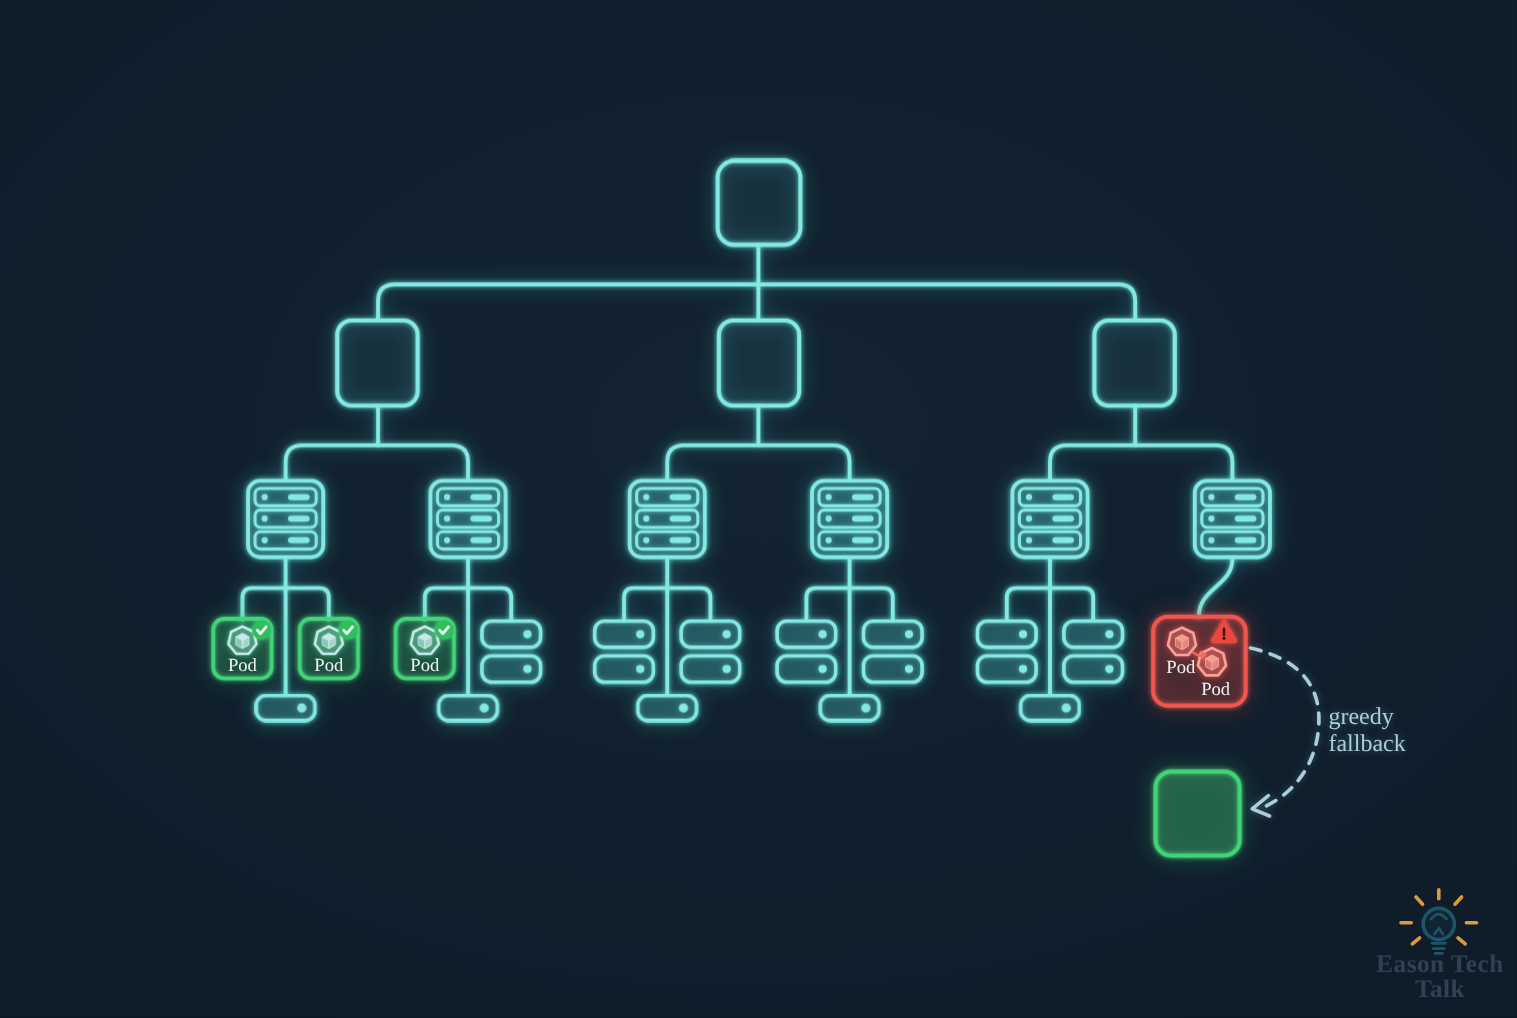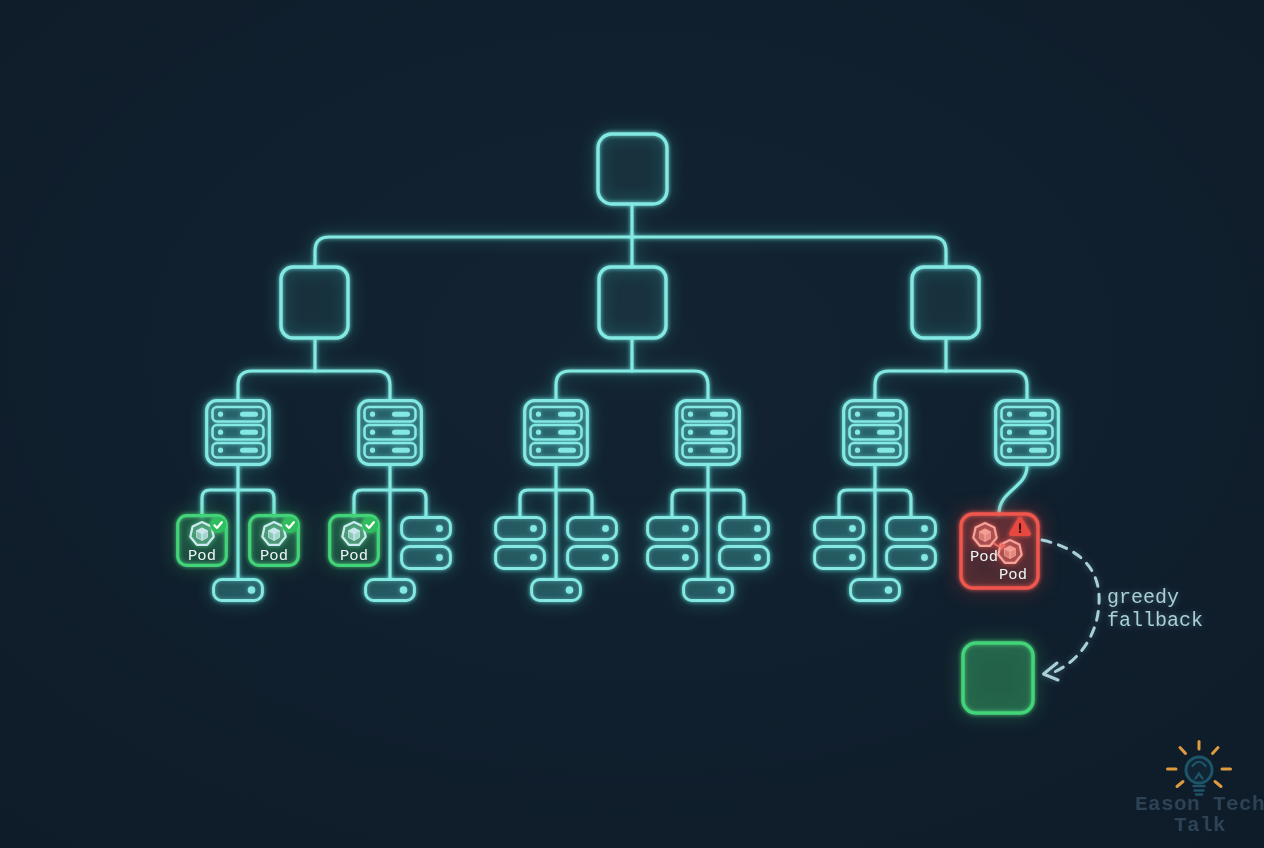--- a/index.html
+++ b/index.html
@@ -1,19 +1,19 @@
 <!DOCTYPE html>
 <html style="--background: #0f1d2b; --neon_cyan: #83e9e2; --neon_green: #41d478; --neon_red: #f1564d; --badge_green: #2fbd5d; --annotation: #a9cfd8; --watermark_text: #31475a; --watermark_bulb: #1d5468; --watermark_rays: #dd9a3e;"><head>
 <meta charset="utf-8">
 <style>
   html,body{margin:0;padding:0;background:#0b1825;}
   .stage{
     position:relative;width:1264px;height:848px;overflow:hidden;
     background:radial-gradient(120% 120% at 50% 42%, #132331 0%, #0f1d2b 55%, #0b1825 100%);
-    font-family:Liberation Mono, monospace;
+    font-family:Liberation Serif, serif;
   }
   svg{display:block}
   
   .glow-cyan{filter:drop-shadow(0 0 2px rgba(120,240,232,.85)) drop-shadow(0 0 8px rgba(50,205,198,.45));}
   .glow-green{filter:drop-shadow(0 0 2px rgba(90,230,140,.8)) drop-shadow(0 0 9px rgba(50,200,110,.45));}
   .glow-red{filter:drop-shadow(0 0 2px rgba(245,100,90,.85)) drop-shadow(0 0 9px rgba(230,60,55,.5));}
   .glow-soft{filter:drop-shadow(0 0 3px rgba(140,210,220,.35));}
   
   .cyan{color:var(--neon_cyan,#83e9e2);}
   .green{color:var(--neon_green,#41d478);}

